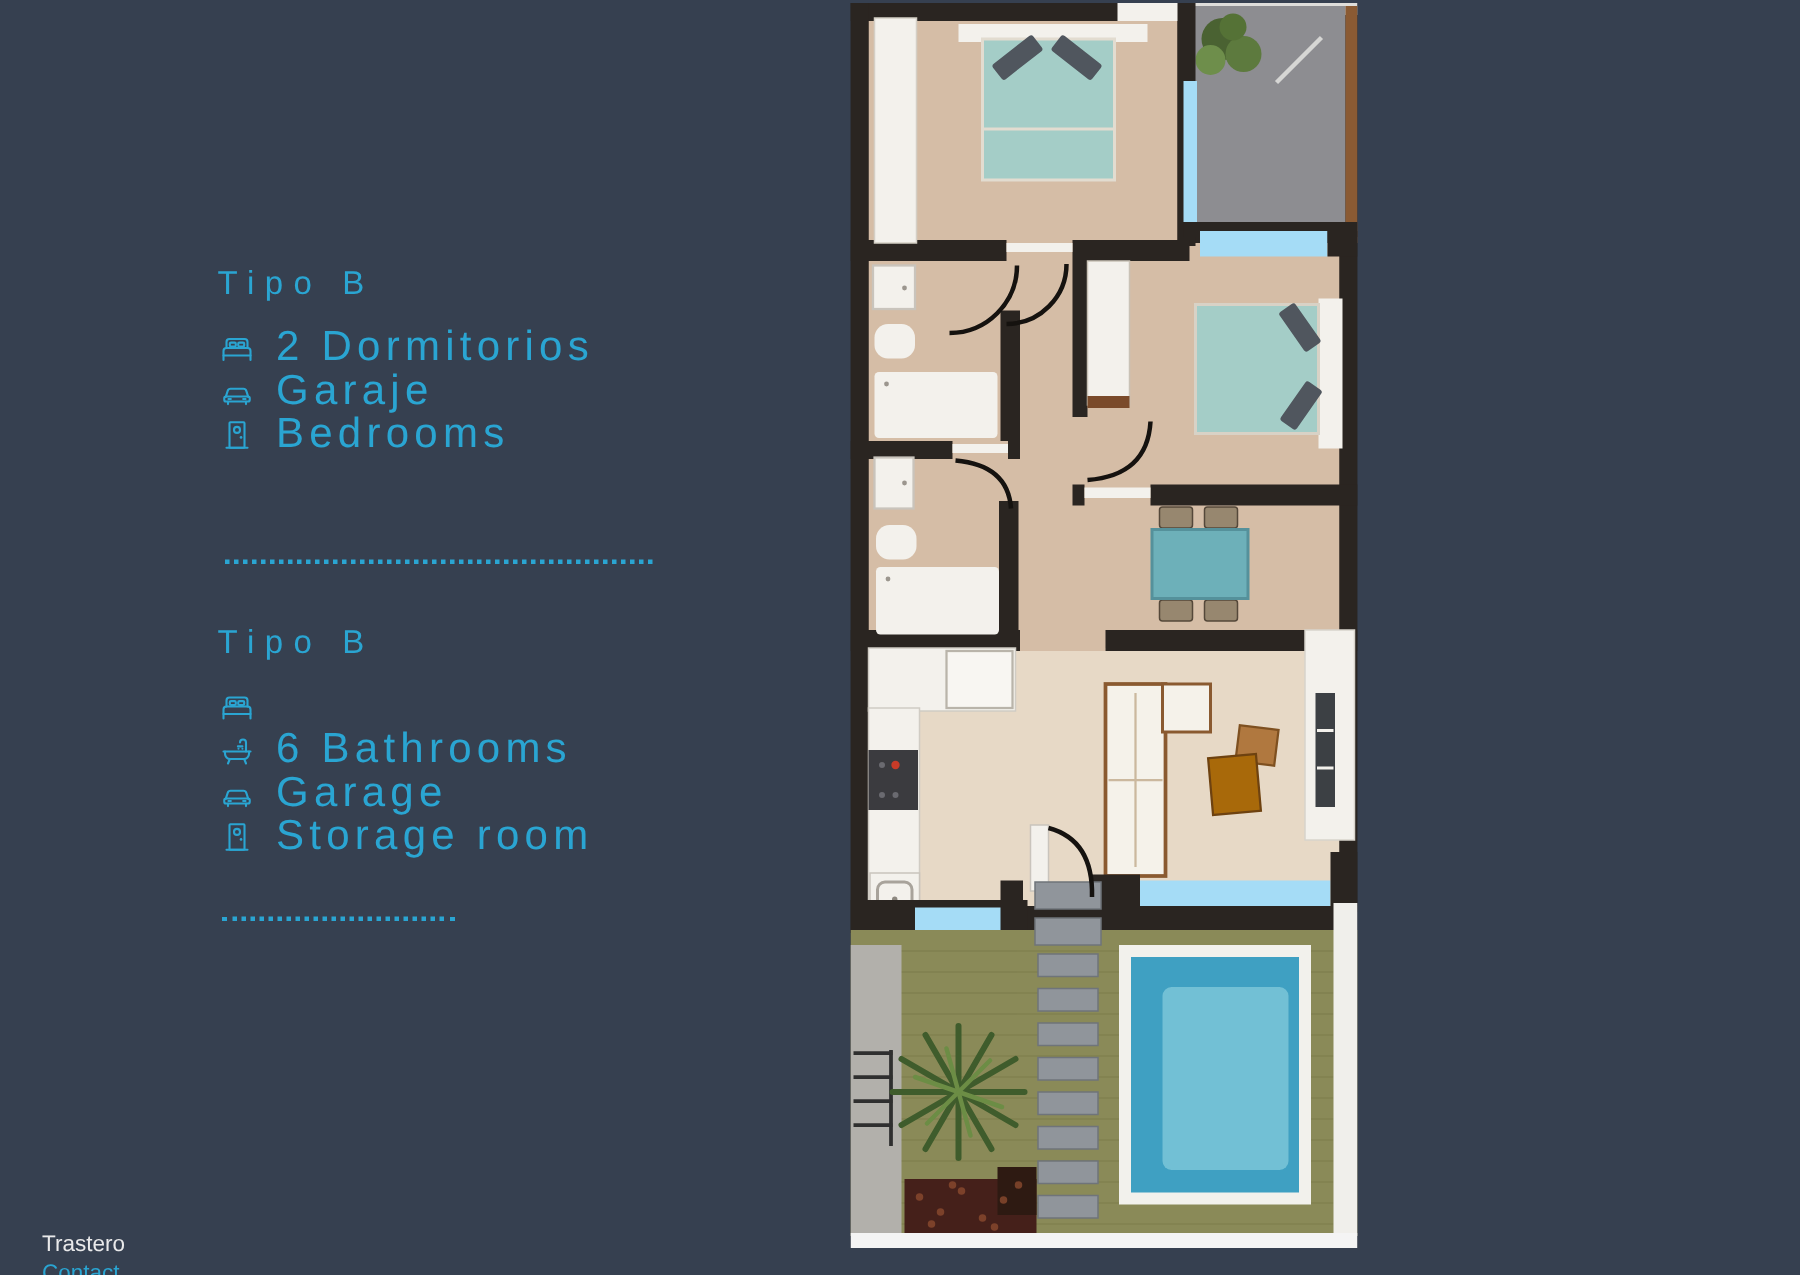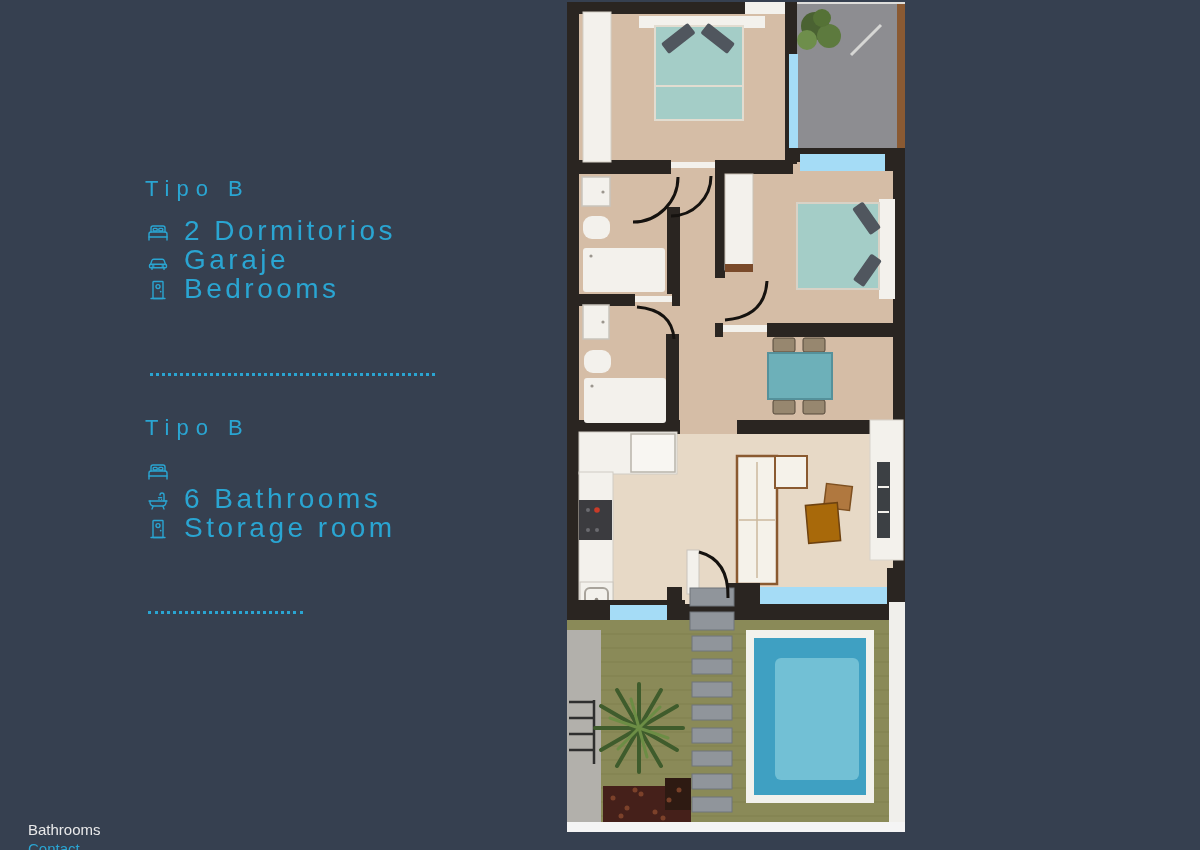--- a/index.html
+++ b/index.html
@@ -104,34 +104,47 @@
             <path d="M12.6 9.6 h3"></path>
             <path d="M13 11.2 v0.01"></path>
             <path d="M15.6 11.2 v0.01"></path>
           </svg>
       </span>
       <span class="fi-label">6 Bathrooms</span>
     </div>
     <div class="feature">
       <span class="fi-wrap">
         <svg class="fi" viewBox="0 0 24 24">
+            <path d="M4.5 15.6 l1.3-4 a2 2 0 0 1 1.9-1.4 h8.6 a2 2 0 0 1 1.9 1.4 l1.3 4"></path>
+            <rect x="3.5" y="15.3" width="17" height="3.4" rx="1.2"></rect>
+            <path d="M6 18.8 v1.6"></path>
+            <path d="M18 18.8 v1.6"></path>
+            <path d="M6.3 17 h1.6"></path>
+            <path d="M16.1 17 h1.6"></path>
+          </svg>
+      </span>
+      <span class="fi-label">Garage</span>
+    </div>
+    <div class="feature">
+      <span class="fi-wrap">
+        <svg class="fi" viewBox="0 0 24 24">
             <rect x="7" y="3.5" width="10" height="17" rx="0.6"></rect>
             <circle cx="12" cy="8.6" r="2"></circle>
             <circle class="fill" cx="14.7" cy="13.6" r="0.9"></circle>
             <path d="M5 20.5 h14"></path>
           </svg>
       </span>
       <span class="fi-label">Storage room</span>
     </div>
   </div>
 </div>
 <div class="dotted dotted-en"></div>
 
 <div class="contact">
-  <div class="c1">Bathrooms</div>
+  <div class="c1">Trastero</div>
   <div class="c2">Contact</div>
 </div>
 
 <svg class="plan" viewBox="0 0 338 830" preserveAspectRatio="none">
 
   <rect x="0" y="0" width="338" height="830" fill="var(--plan-wall)"></rect>
 
   <rect x="12" y="10" width="206" height="150" fill="var(--plan-floor)"></rect>
   <rect x="12" y="160" width="314" height="272" fill="var(--plan-floor)"></rect>
   <rect x="12" y="430" width="314" height="172" fill="var(--plan-floor-light)"></rect>

